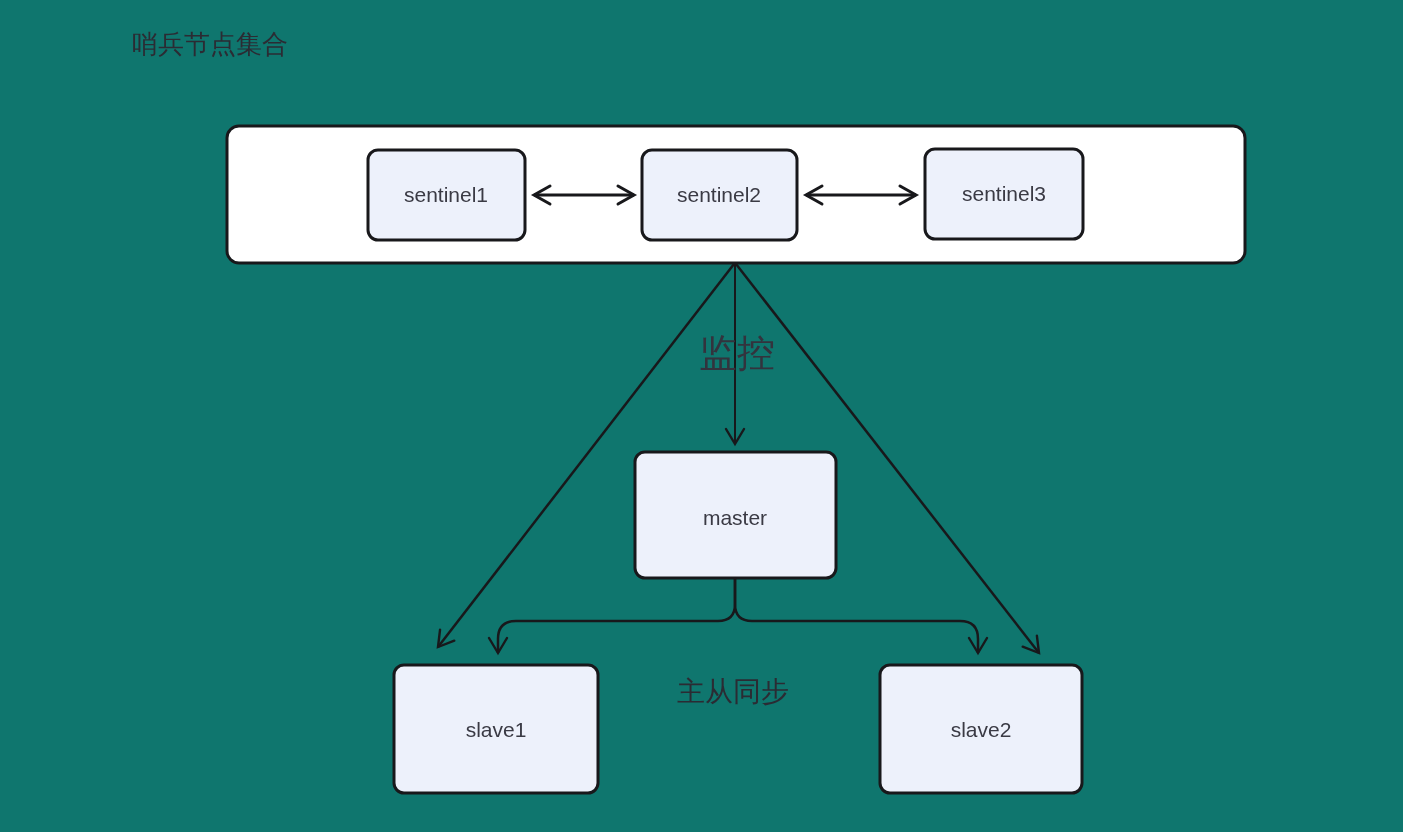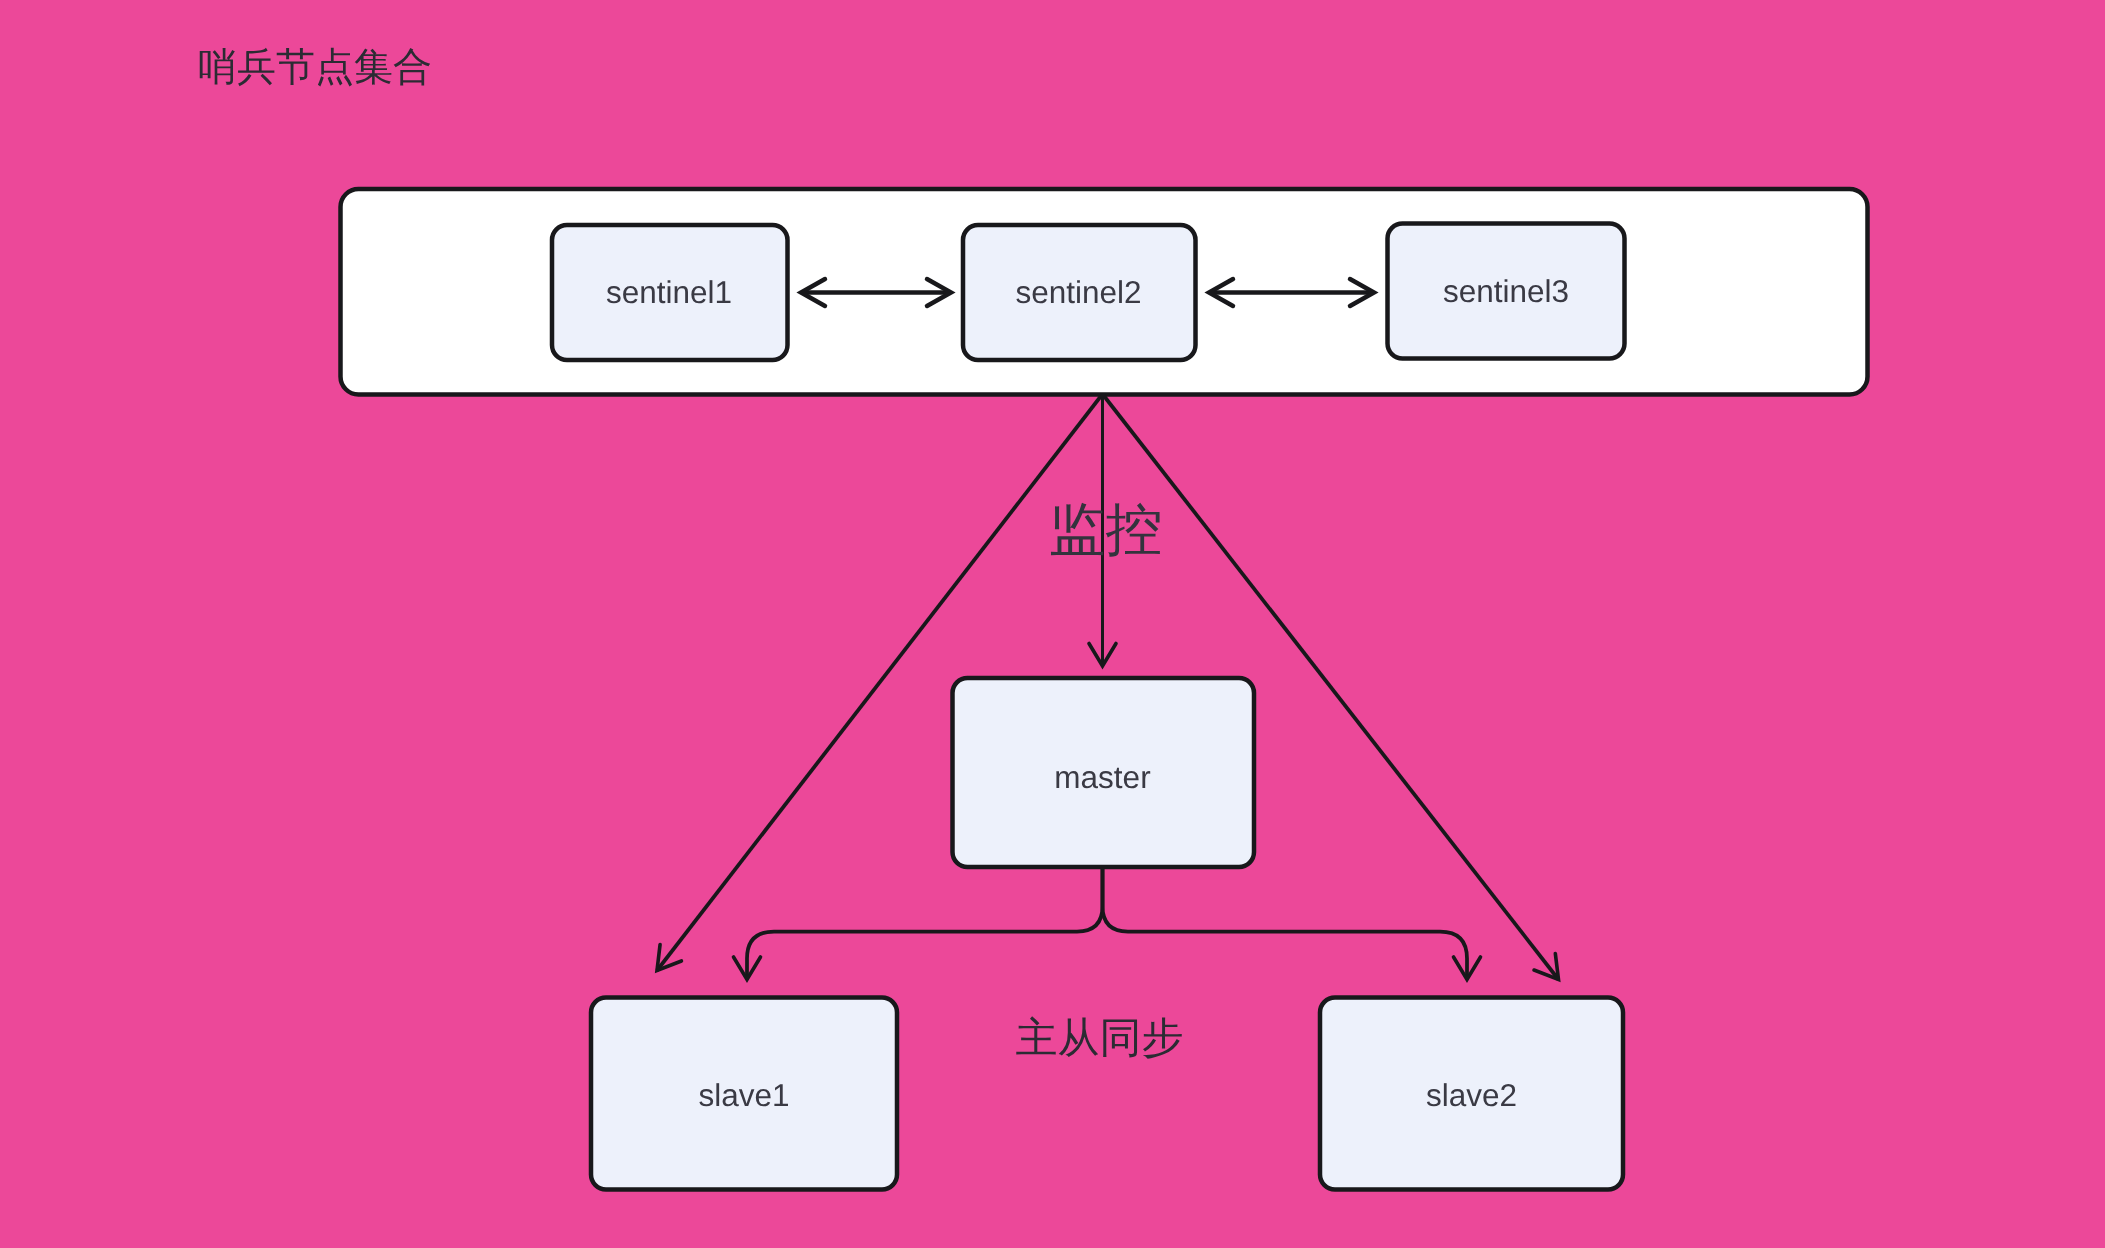--- a/index.html
+++ b/index.html
@@ -5,21 +5,21 @@
   html, body {
     margin: 0;
     padding: 0;
     background: #ffffff;
     font-family: "Liberation Sans", sans-serif;
   }
   .stage {
     position: relative;
     width: 1403px;
     height: 832px;
-    background: #ec4899;
+    background: #0f766e;
     overflow: hidden;
   }
   svg { position: absolute; left: 0; top: 0; }
   .node-box {
     fill: #edf1fb;
     stroke: #18181b;
     stroke-width: 3;
   }
   .group-box {
     fill: #ffffff;

